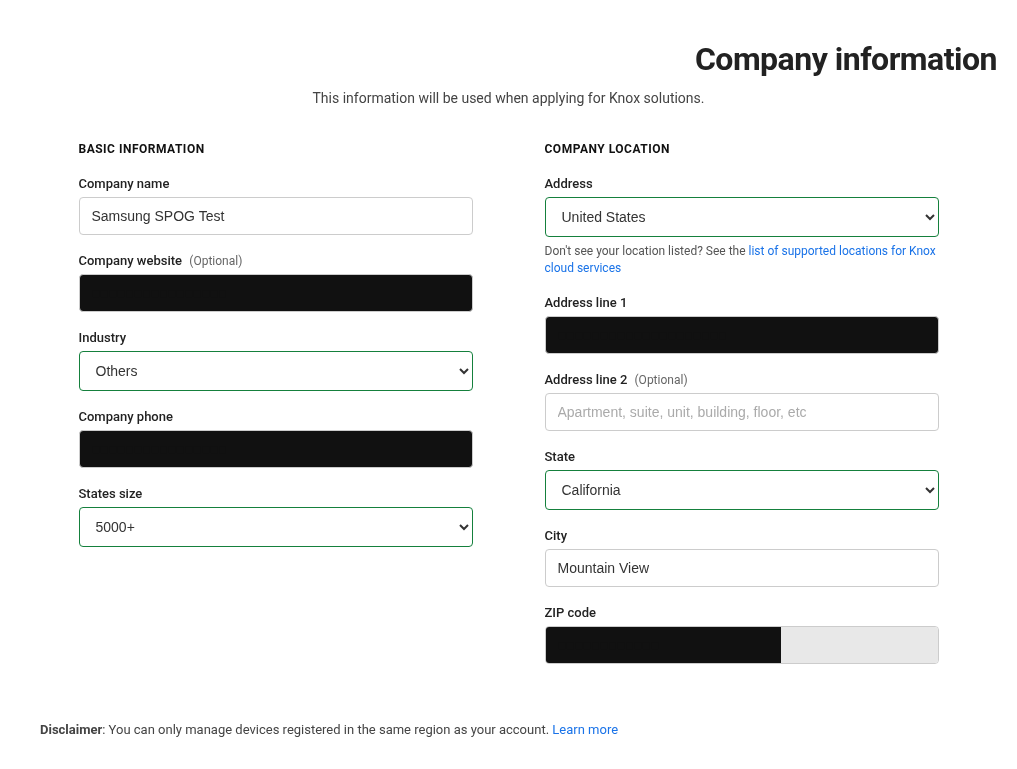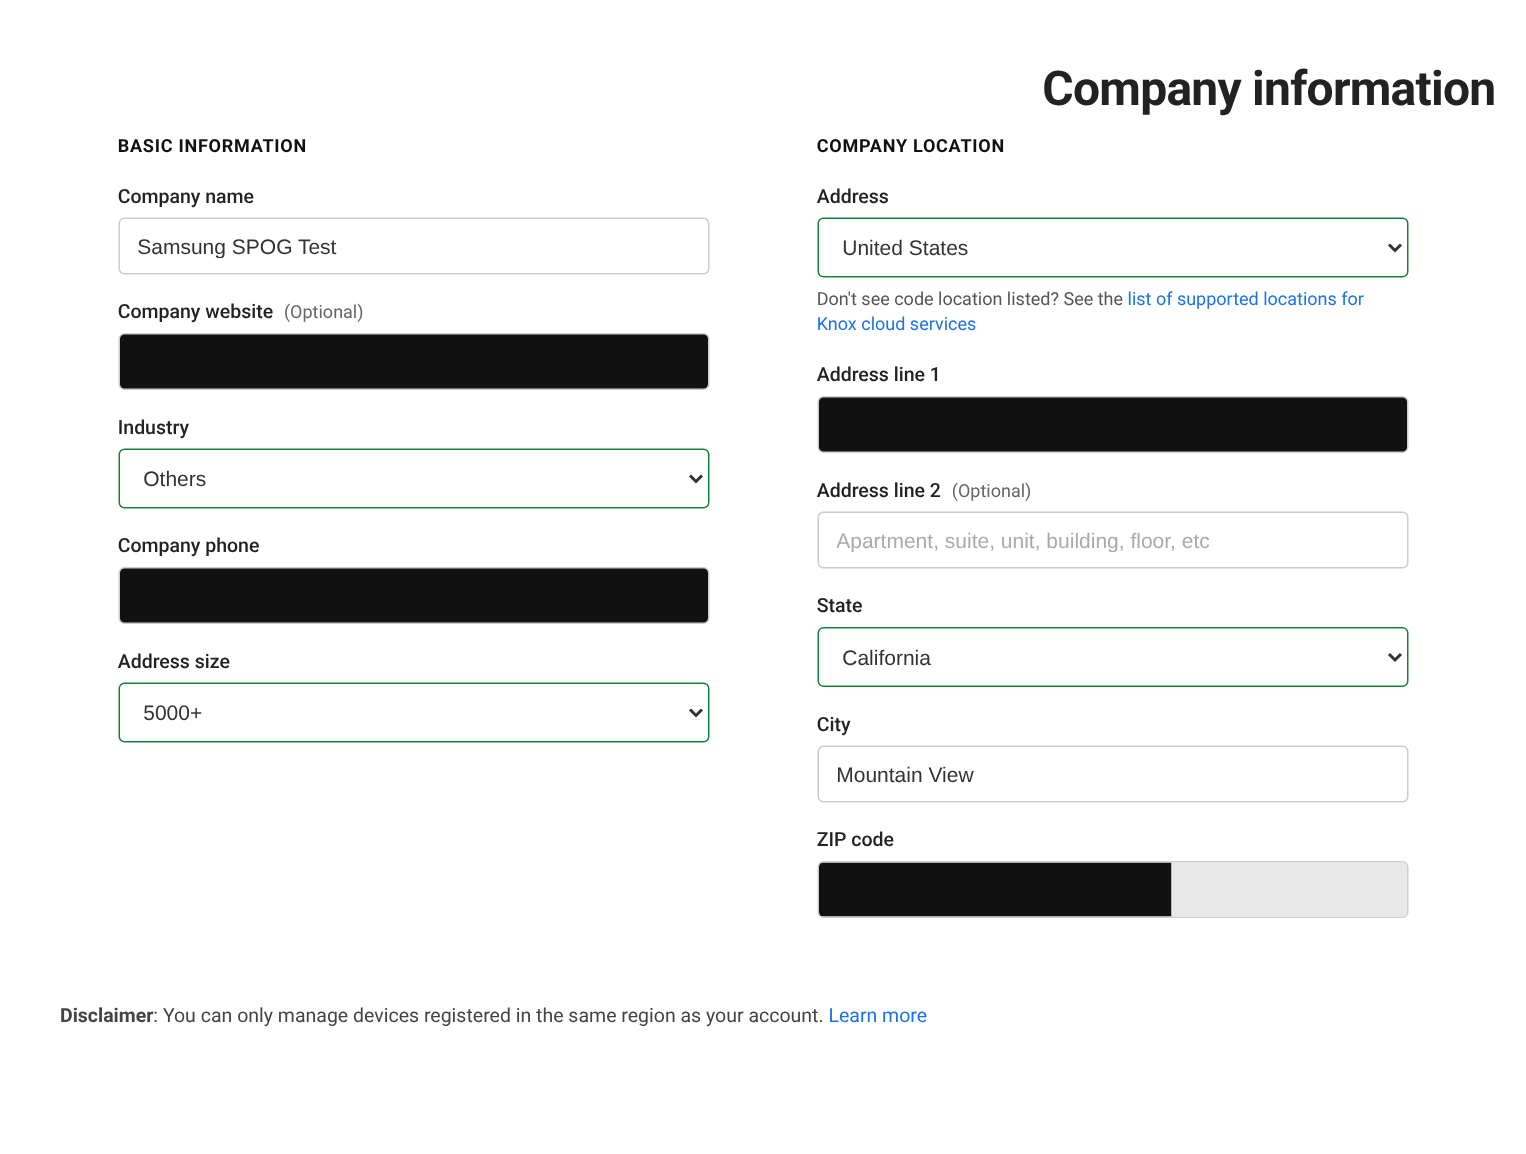--- a/index.html
+++ b/index.html
@@ -141,20 +141,21 @@
     .disclaimer-section a {
       color: #1a73e8;
       text-decoration: none;
     }
   </style>
 </head>
 <body>
 
 <div class="page-content">
   <h1 class="page-title">Company information</h1>
+  <p class="page-subtitle">This information will be used when applying for Knox solutions.</p>
 
   <div class="form-columns">
 
     <div class="form-section">
       <div class="section-title">BASIC INFORMATION</div>
 
       <div class="field-group">
         <label class="field-label">Company name</label>
         <input class="field-input" type="text" value="Samsung SPOG Test" style="">
       </div>
@@ -179,21 +180,21 @@
           <option value="Manufacturing">Manufacturing</option>
         </select>
       </div>
 
       <div class="field-group">
         <label class="field-label">Company phone</label>
         <input class="masked-input" type="text" value="■■■■■■■■■■■■■■■■" style="">
       </div>
 
       <div class="field-group">
-        <label class="field-label">Address size</label>
+        <label class="field-label">States size</label>
         <select class="field-select">
           <option value="1-50">1-50</option>
           <option value="51-200">51-200</option>
           <option value="201-500">201-500</option>
           <option value="501-1000">501-1000</option>
           <option value="1001-5000">1001-5000</option>
           <option value="5000+" selected="">5000+</option>
         </select>
       </div>
     </div>
@@ -206,21 +207,21 @@
         <select class="field-select">
           <option value="United States" selected="">United States</option>
           <option value="Canada">Canada</option>
           <option value="United Kingdom">United Kingdom</option>
           <option value="Germany">Germany</option>
           <option value="France">France</option>
           <option value="Japan">Japan</option>
           <option value="South Korea">South Korea</option>
         </select>
         <p class="location-hint">
-          <span>Don't see code location listed? See the </span><a href="#">list of supported locations for Knox cloud services</a>
+          <span>Don't see your location listed? See the </span><a href="#">list of supported locations for Knox cloud services</a>
         </p>
       </div>
 
       <div class="field-group">
         <label class="field-label">Address line 1</label>
         <input class="masked-input" type="text" value="■■■■■■■■■■■■■■■■■■■■" style="width: 100%;">
       </div>
 
       <div class="field-group">
         <label class="field-label">

